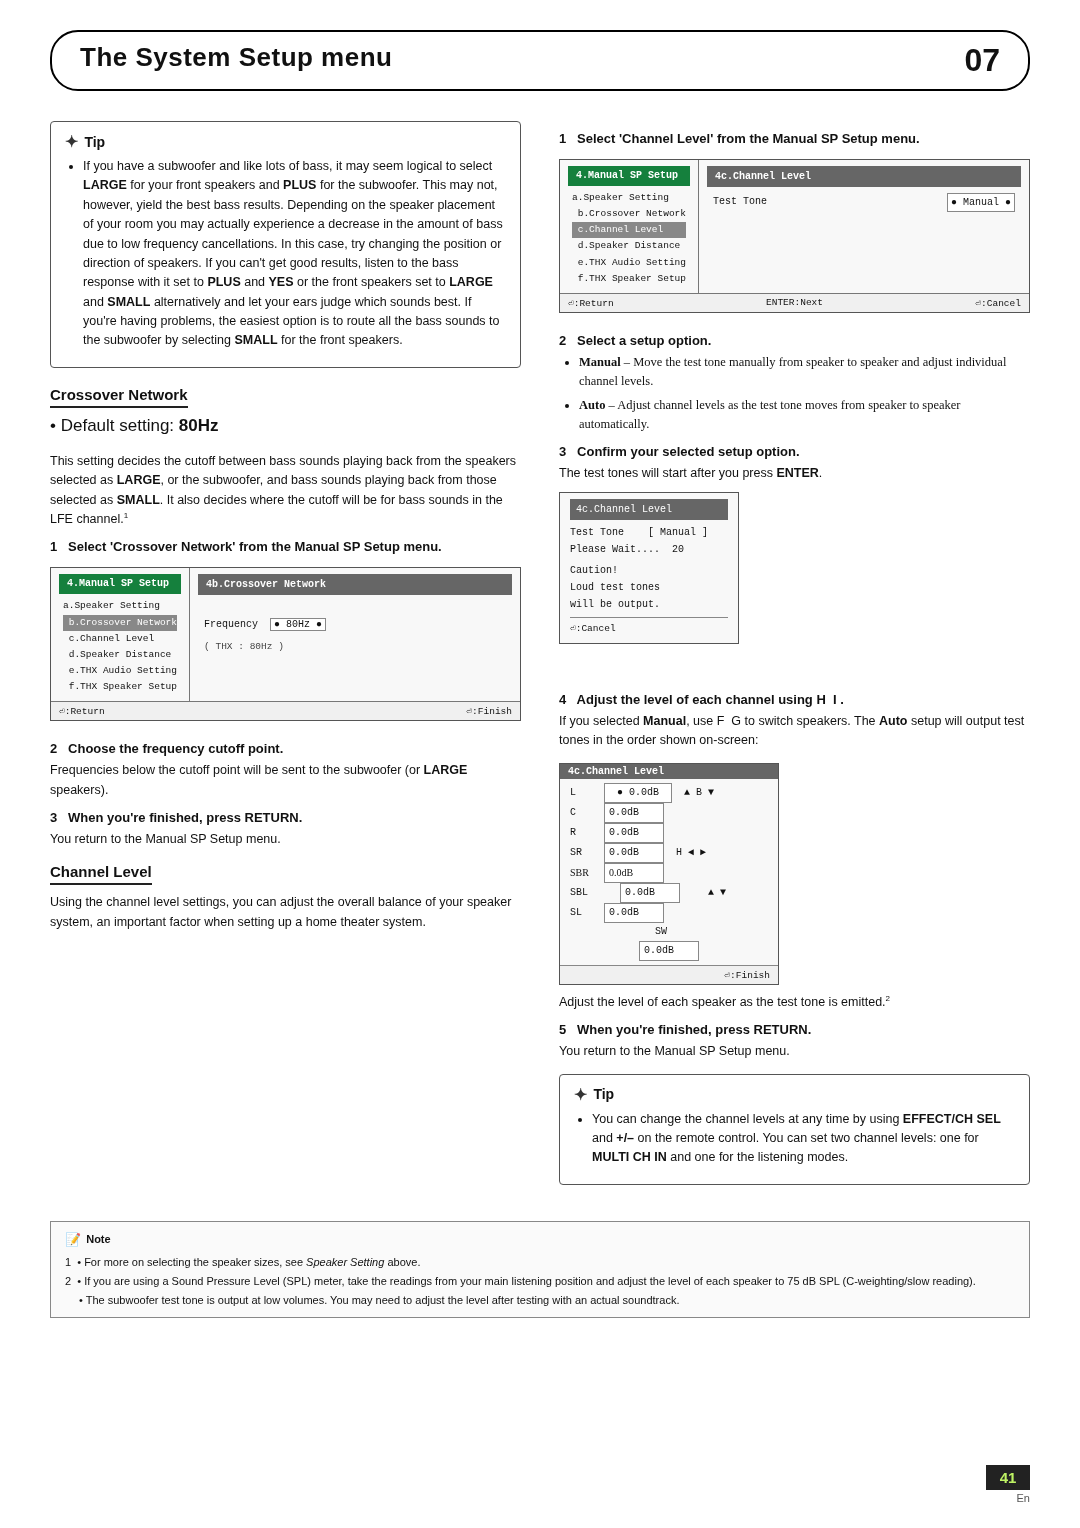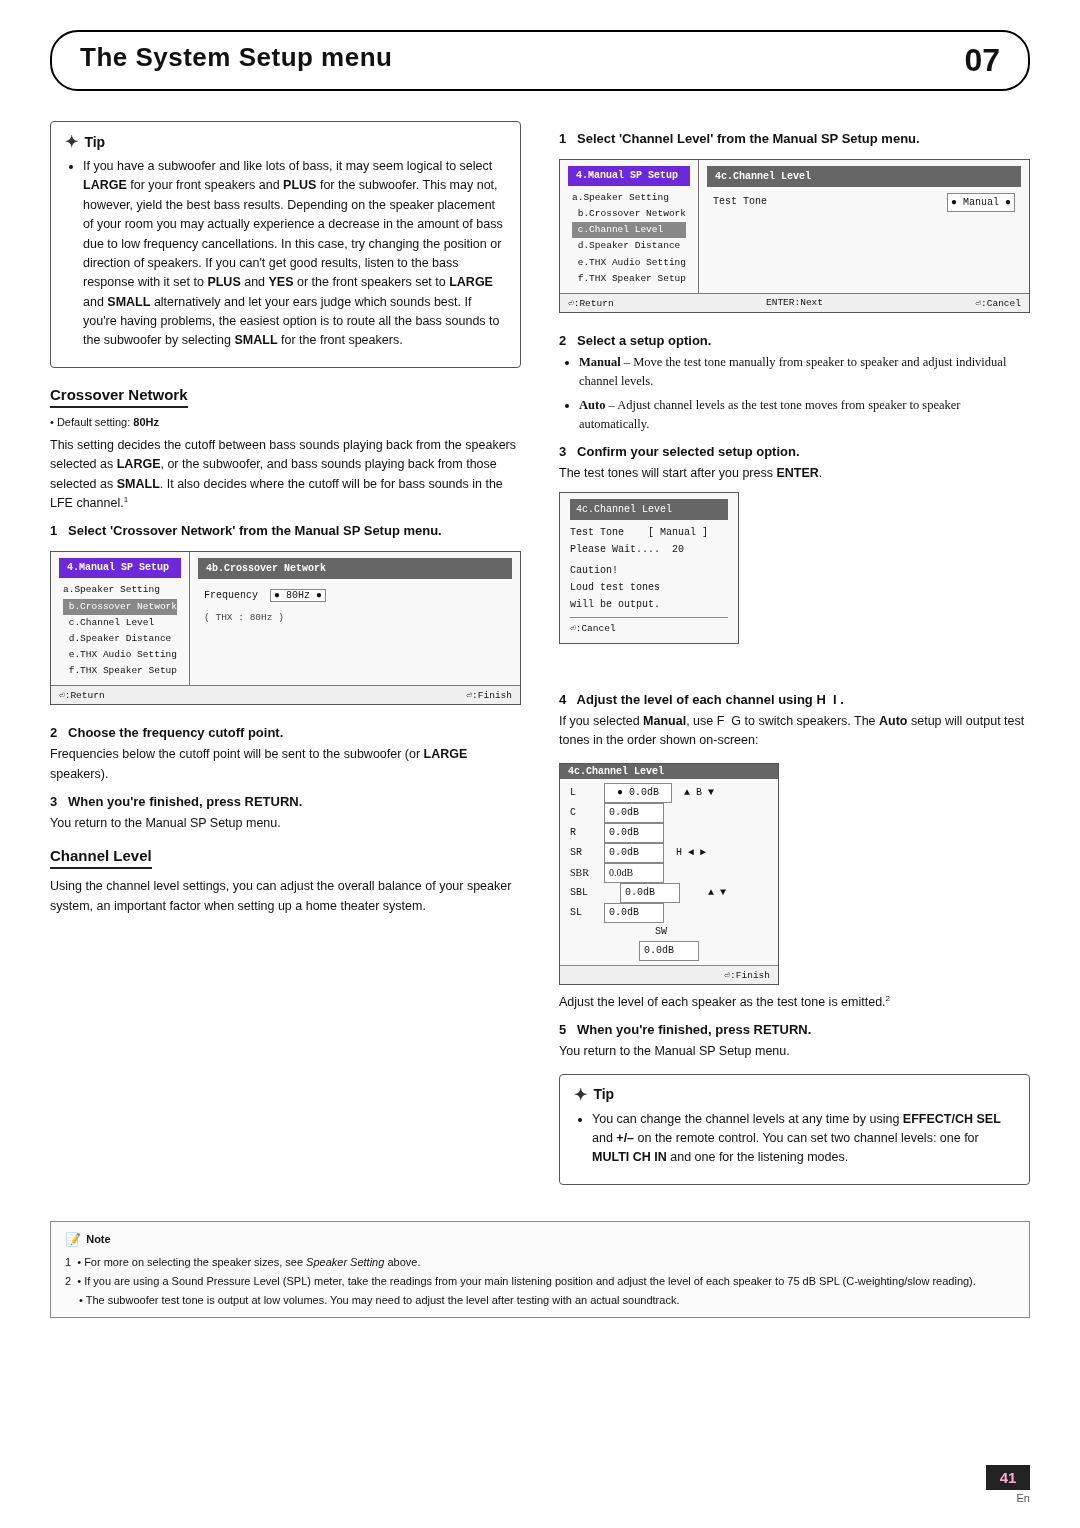--- a/index.html
+++ b/index.html
@@ -87,22 +87,22 @@
     
     .section-heading {
       font-size: 15px;
       font-weight: bold;
       border-bottom: 2px solid #222;
       padding-bottom: 3px;
       margin-bottom: 8px;
       display: inline-block;
     }
     .default-setting {
-      font-size: 11px;
-      margin-bottom: 8px;
+      font-size: 17px;
+      margin-bottom: 16px;
     }
     .body-text {
       font-size: 12.5px;
       line-height: 1.55;
       margin-bottom: 8px;
     }
 
     
     .step-heading {
       font-weight: bold;
@@ -137,21 +137,21 @@
       font-size: 10px;
       line-height: 1.6;
     }
     .screen-right {
       padding: 6px 8px;
       flex: 1;
       font-size: 10px;
       line-height: 1.7;
     }
     .screen-title {
-      background: #6d28d9;
+      background: #15803d;
       color: #fff;
       padding: 2px 8px;
       font-size: 10px;
       font-weight: bold;
     }
     .screen-title-right {
       background: #666;
       color: #fff;
       padding: 2px 8px;
       font-size: 10px;
@@ -210,21 +210,21 @@
       position: absolute;
       bottom: 24px;
       right: 50px;
       display: flex;
       flex-direction: column;
       align-items: flex-end;
       gap: 2px;
     }
     .page-number-box {
       background: #222;
-      color: #f9a8d4;
+      color: #bef264;
       font-size: 15px;
       font-weight: bold;
       padding: 4px 12px;
       min-width: 44px;
       text-align: center;
     }
     .page-lang {
       font-size: 11px;
       color: #555;
     }
@@ -308,21 +308,21 @@
                   <div style="background:#888;color:#fff;">&nbsp;b.Crossover Network</div>
                   <div>&nbsp;c.Channel Level</div>
                   <div>&nbsp;d.Speaker Distance</div>
                   <div>&nbsp;e.THX Audio Setting</div>
                   <div>&nbsp;f.THX Speaker Setup</div>
                 </div>
               </div>
             </div>
             <div class="screen-right">
               <div class="screen-title-right">4b.Crossover Network</div>
-              <div style="padding:8px 6px 2px 6px;">
+              <div style="padding:21px 6px 2px 6px;">
                 <div style="font-size:10px;">Frequency &nbsp;<span class="screen-value-box">● 80Hz ●</span></div>
                 <div style="font-size:9.5px; margin-top:6px; color:#444;">( THX : 80Hz )</div>
               </div>
             </div>
           </div>
           <div class="screen-footer">
             <span>⏎:Return</span>
             <span>⏎:Finish</span>
           </div>
         </div>

